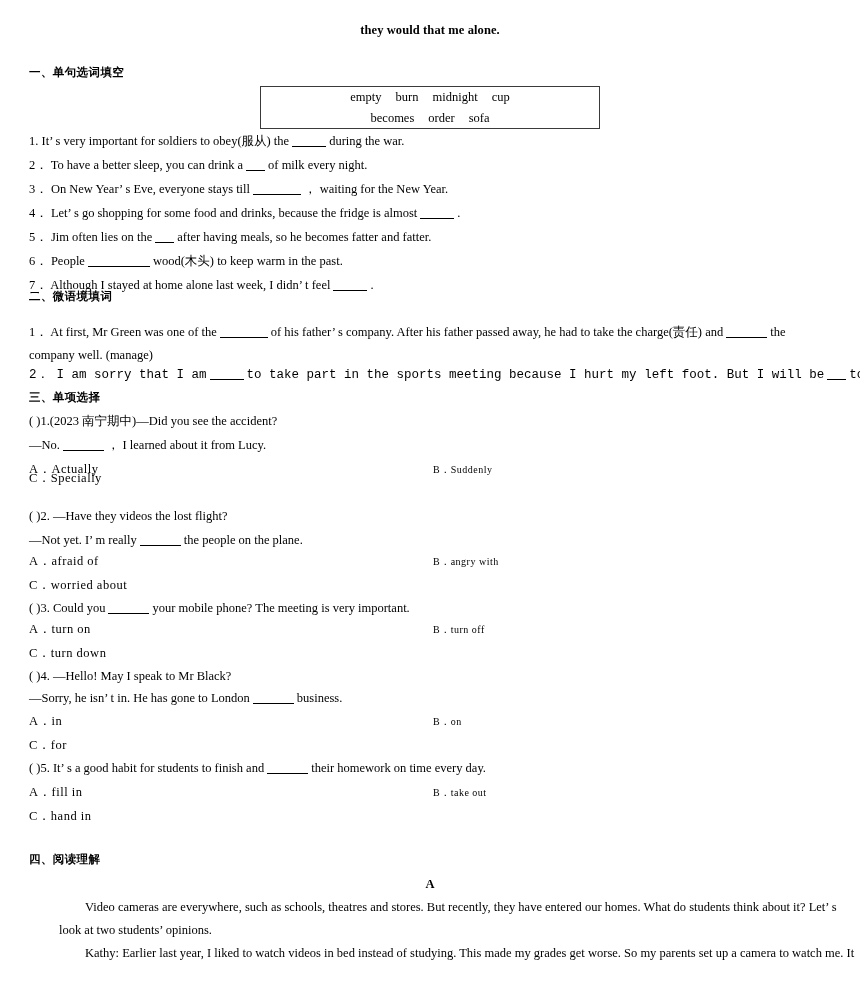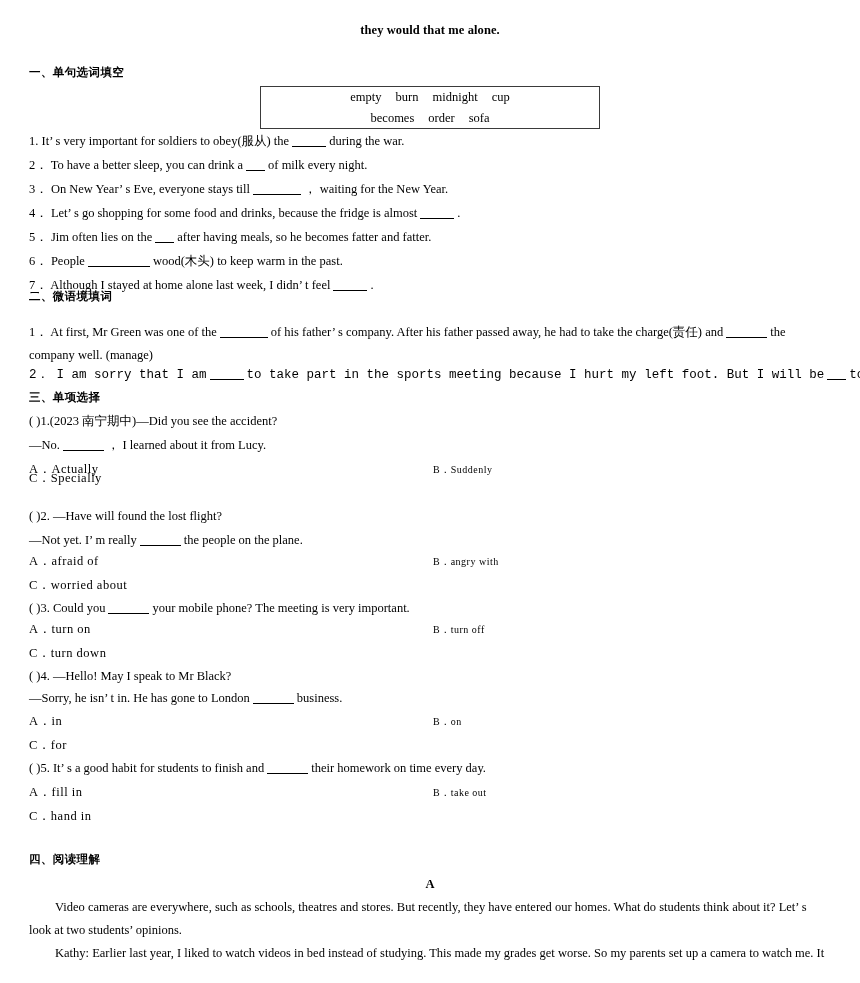--- a/index.html
+++ b/index.html
@@ -75,20 +75,21 @@
     line-height: 15px;
     white-space: nowrap;
   }
   .line.wrap {
     white-space: normal;
     width: 802px;
     line-height: 23px;
   }
   .line.indent {
     text-indent: 26px;
+    margin-left: 30px;
   }
 
   
   .opt-b {
     position: absolute;
     left: 433px;
     font-size: 10px;
     line-height: 15px;
     white-space: nowrap;
   }
@@ -191,21 +192,21 @@
   </div>
   <div class="line" style="top:438px;">
     <span>—No.</span><span class="blank b6"></span><span>，   I learned about it from Lucy.</span>
   </div>
   <div class="line optletter" style="top:462px;">A．Actually</div>
   <div class="opt-b optletter" style="top:462px;">B．Suddenly</div>
   <div class="line optletter" style="top:464px;margin-top:7px;">C．Specially</div>
 
   <div class="line" style="top:509px;">
     <span>(  )2.</span>
-    <span>—Have will found the lost flight?</span>
+    <span>—Have they videos the lost flight?</span>
   </div>
   <div class="line" style="top:533px;">
     <span>—Not yet. I’ m really</span><span class="blank b6"></span><span>the people on the plane.</span>
   </div>
   <div class="line optletter" style="top:554px;">A．afraid of</div>
   <div class="opt-b optletter" style="top:554px;">B．angry with</div>
   <div class="line optletter" style="top:578px;">C．worried about</div>
 
   <div class="line" style="top:601px;">
     <span>(  )3.</span>

